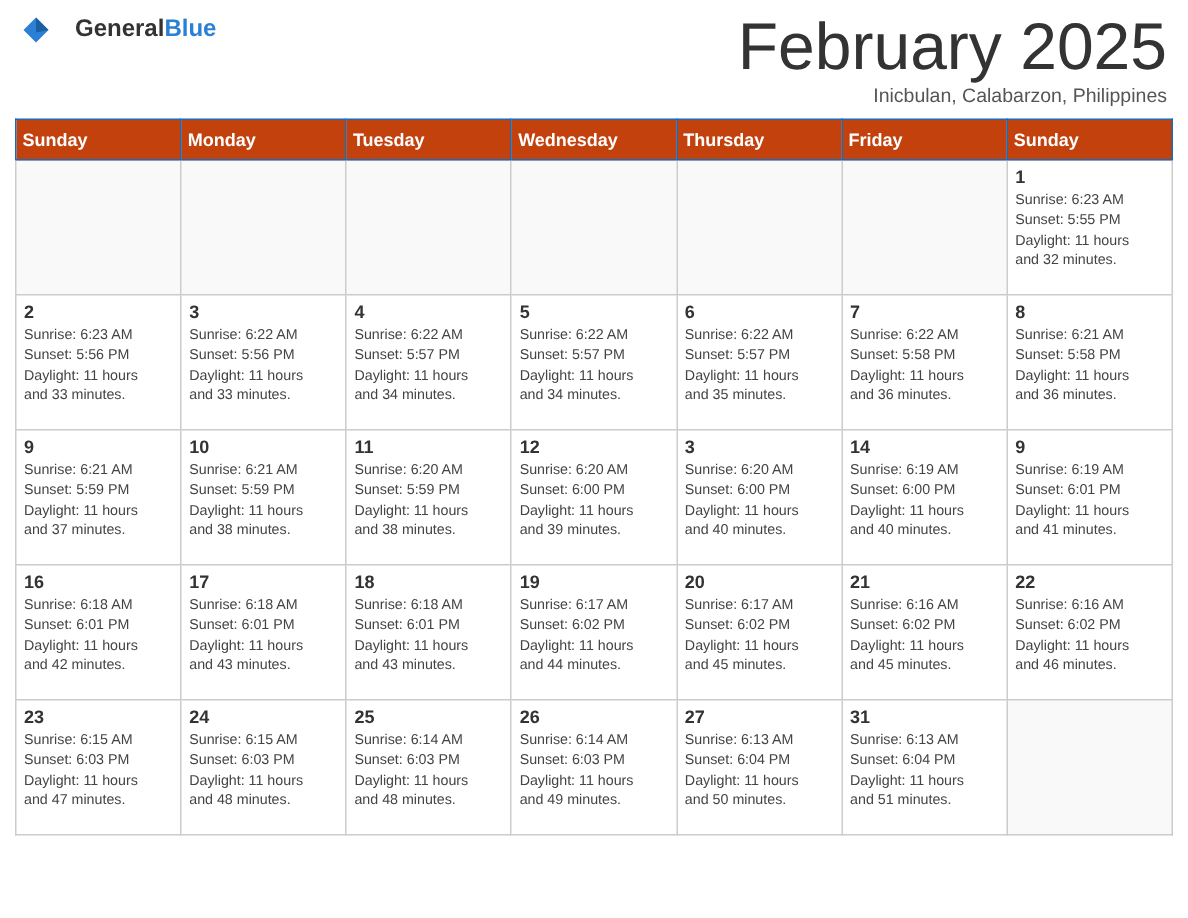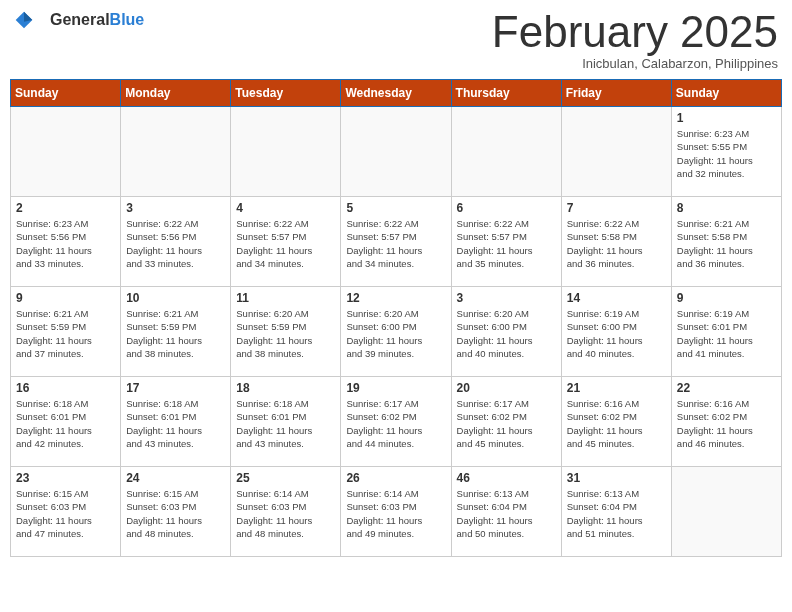--- a/index.html
+++ b/index.html
@@ -307,21 +307,21 @@
 and 48 minutes.</div>
         </td>
         <td>
           <span class="day-number">26</span>
           <div class="day-info" style="white-space: pre-line;">Sunrise: 6:14 AM
 Sunset: 6:03 PM
 Daylight: 11 hours
 and 49 minutes.</div>
         </td>
         <td>
-          <span class="day-number">46</span>
+          <span class="day-number">27</span>
           <div class="day-info" style="white-space: pre-line;">Sunrise: 6:13 AM
 Sunset: 6:04 PM
 Daylight: 11 hours
 and 50 minutes.</div>
         </td>
         <td>
           <span class="day-number">31</span>
           <div class="day-info" style="white-space: pre-line;">Sunrise: 6:13 AM
 Sunset: 6:04 PM
 Daylight: 11 hours

